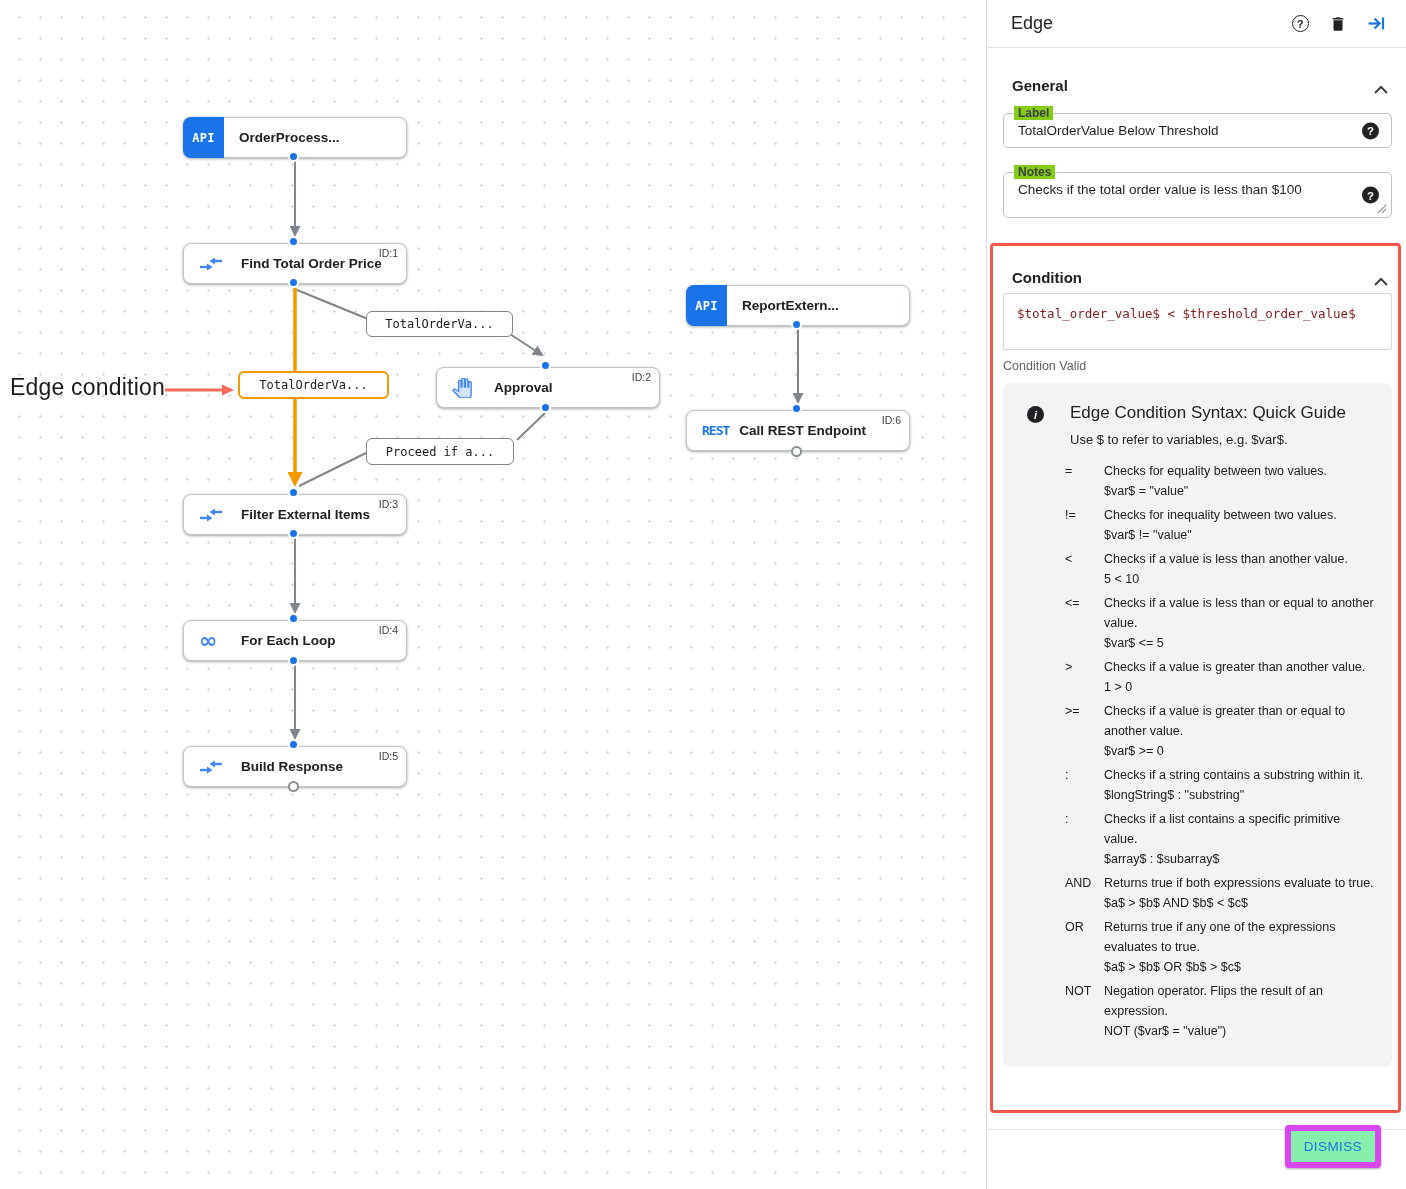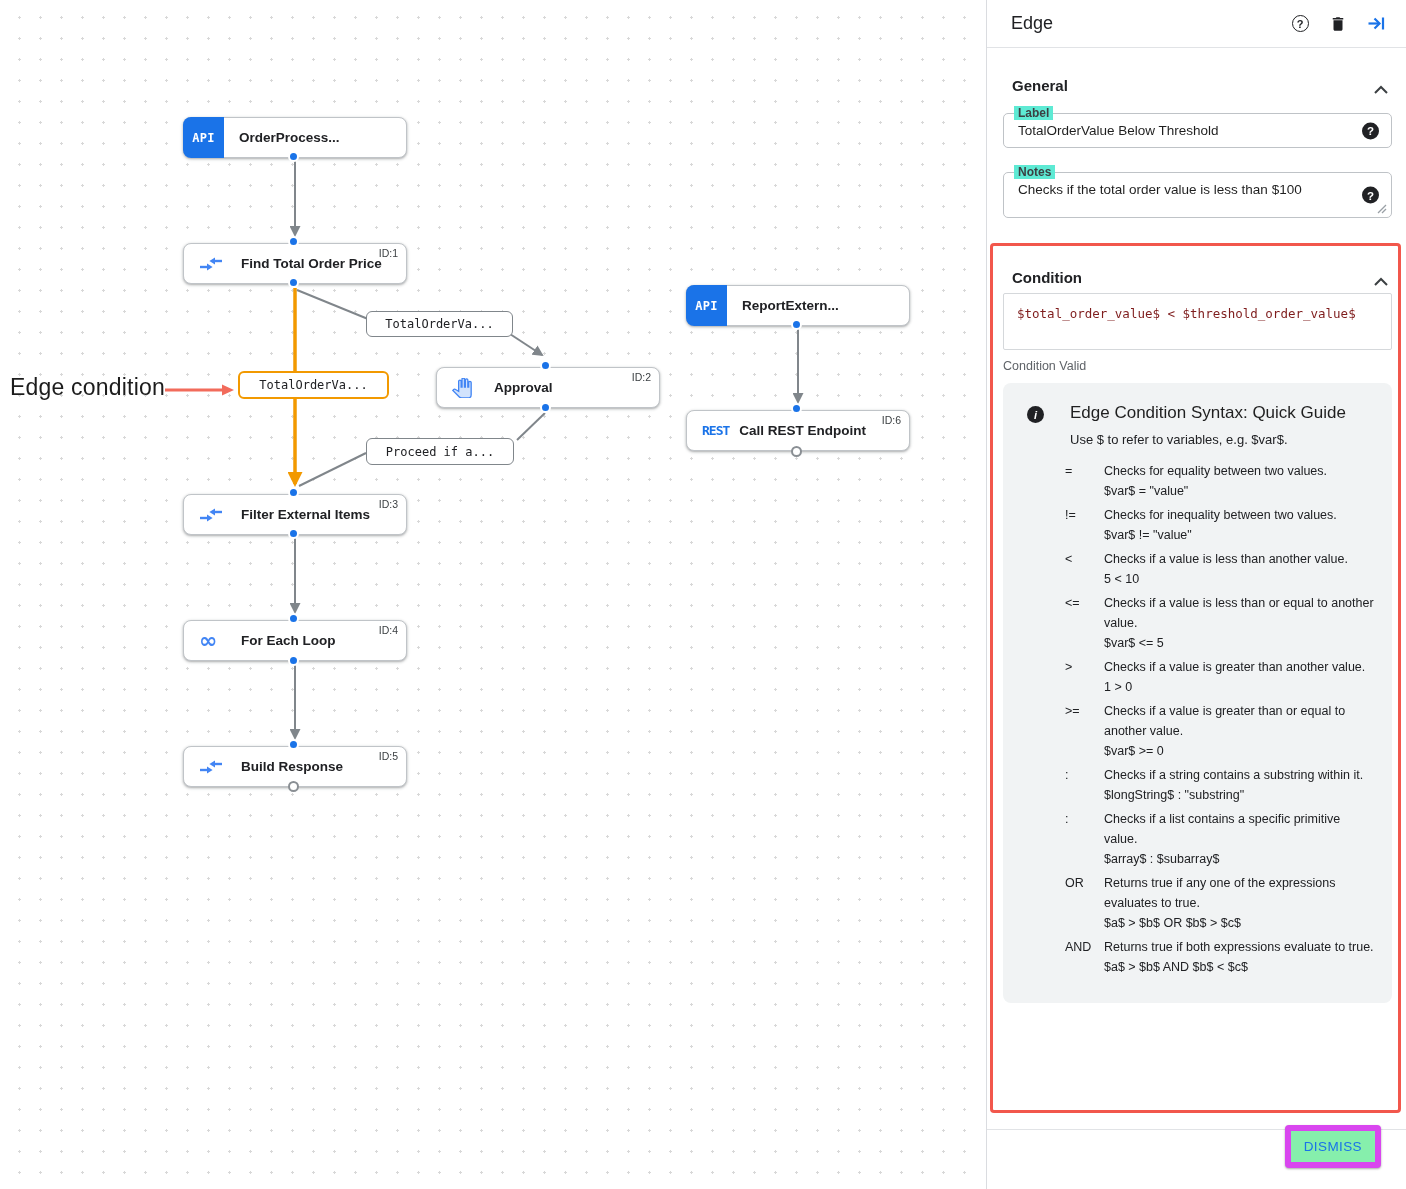--- a/index.html
+++ b/index.html
@@ -50,21 +50,21 @@
   .icon-btn { width:24px; height:24px; margin-left:14px; display:flex; align-items:center; justify-content:center; cursor:pointer; }
   .qcircle { width:17px; height:17px; border:1.8px solid #202124; border-radius:50%; font-size:11px; font-weight:700;
              display:flex; align-items:center; justify-content:center; color:#202124; }
 
   .sec-head { display:flex; align-items:flex-end; padding:0 18px 0 25px; height:26px; }
   .sec-title { font-size:15px; font-weight:700; color:#202124; flex:1; }
 
   .sec-general { position:absolute; top:68px; left:0; right:0; }
   .mfield { position:relative; margin:19px 14px 0 16px; border:1px solid #bfc3c7; border-radius:5px; }
   .mfield.notes { margin-top:24px; }
-  .flabel { position:absolute; top:-8px; left:10px; background:#5eead4; padding:0 4px; font-size:12px; font-weight:700; color:#3c4043; }
+  .flabel { position:absolute; top:-8px; left:10px; background:#84cc16; padding:0 4px; font-size:12px; font-weight:700; color:#3c4043; }
   .fvalue { padding:9px 44px 9px 14px; font-size:13.5px; color:#1f1f1f; white-space:nowrap; overflow:hidden; }
   .mfield.notes .fvalue { padding-bottom:20px; }
   .qhelp { position:absolute; right:12px; top:50%; transform:translateY(-50%); width:17px; height:17px; border-radius:50%;
            background:#202124; color:#fff; font-size:11.5px; font-weight:700; display:flex; align-items:center; justify-content:center; }
   .resize-grip { position:absolute; right:4px; bottom:3px; }
 
   .cond-outline { position:absolute; left:3px; top:243px; width:411px; height:870px; border:3.5px solid #f2574c;
                   border-radius:4px; z-index:6; pointer-events:none; }
   .sec-condition { position:absolute; top:260px; left:0; right:0; }
   .cond-input { margin:7px 14px 0 16px; height:57px; border:1px solid #d5d8db; border-radius:2px; padding:12px 13px;
@@ -331,31 +331,38 @@
               </span>
             </div>
           <div class="grow">
               <span class="op">:</span>
               <span>
                 <span class="desc">Checks if a list contains a specific primitive value.</span>
                 <span class="example">$array$ : $subarray$</span>
               </span>
             </div>
           <div class="grow">
+              <span class="op">AND</span>
+              <span>
+                <span class="desc">Returns true if both expressions evaluate to true.</span>
+                <span class="example">$a$ &gt; $b$ AND $b$ &lt; $c$</span>
+              </span>
+            </div>
+          <div class="grow">
               <span class="op">OR</span>
               <span>
                 <span class="desc">Returns true if any one of the expressions evaluates to true.</span>
                 <span class="example">$a$ &gt; $b$ OR $b$ &gt; $c$</span>
               </span>
             </div>
           <div class="grow">
-              <span class="op">AND</span>
-              <span>
-                <span class="desc">Returns true if both expressions evaluate to true.</span>
-                <span class="example">$a$ &gt; $b$ AND $b$ &lt; $c$</span>
+              <span class="op">NOT</span>
+              <span>
+                <span class="desc">Negation operator. Flips the result of an expression.</span>
+                <span class="example">NOT ($var$ = "value")</span>
               </span>
             </div>
         </div>
       </div>
     </section>
 
     <div class="cond-outline"></div>
 
     <div class="panel-footer">
       <button class="dismiss-btn">DISMISS</button>

